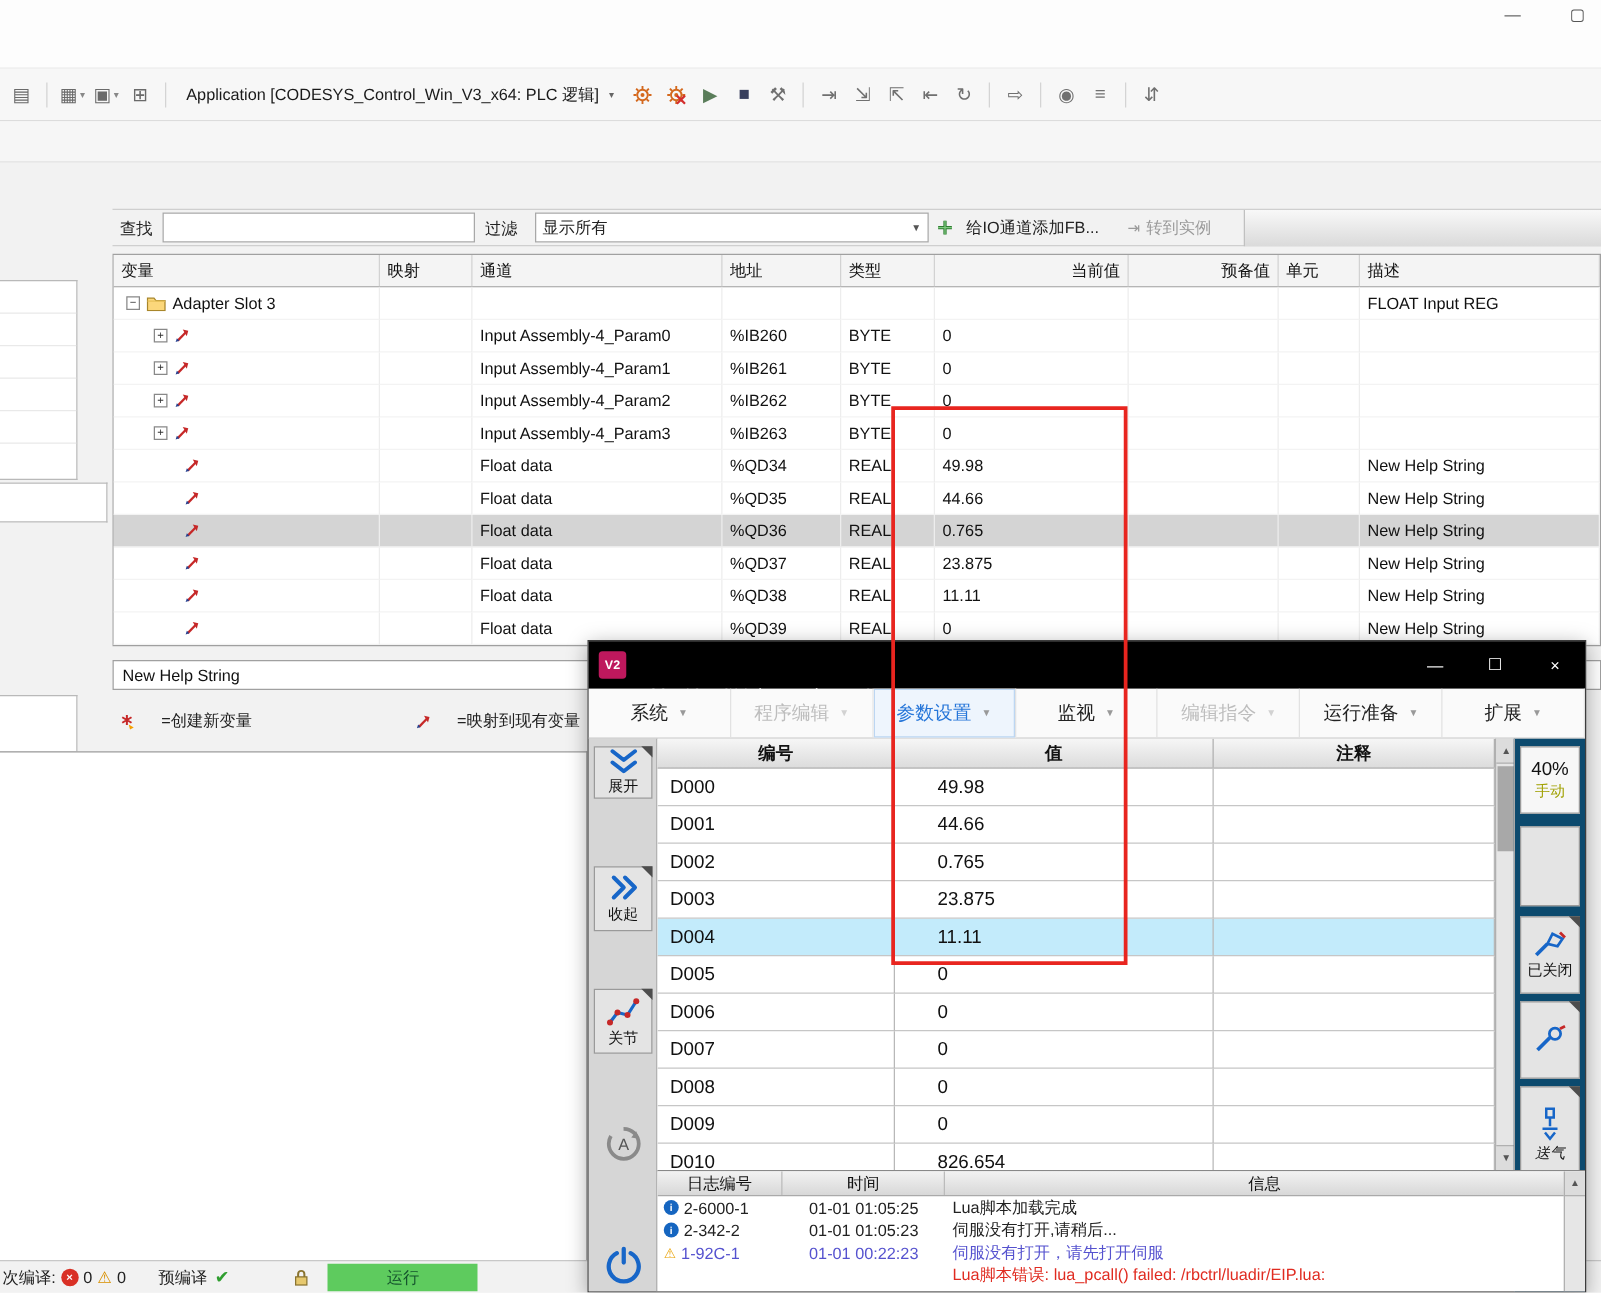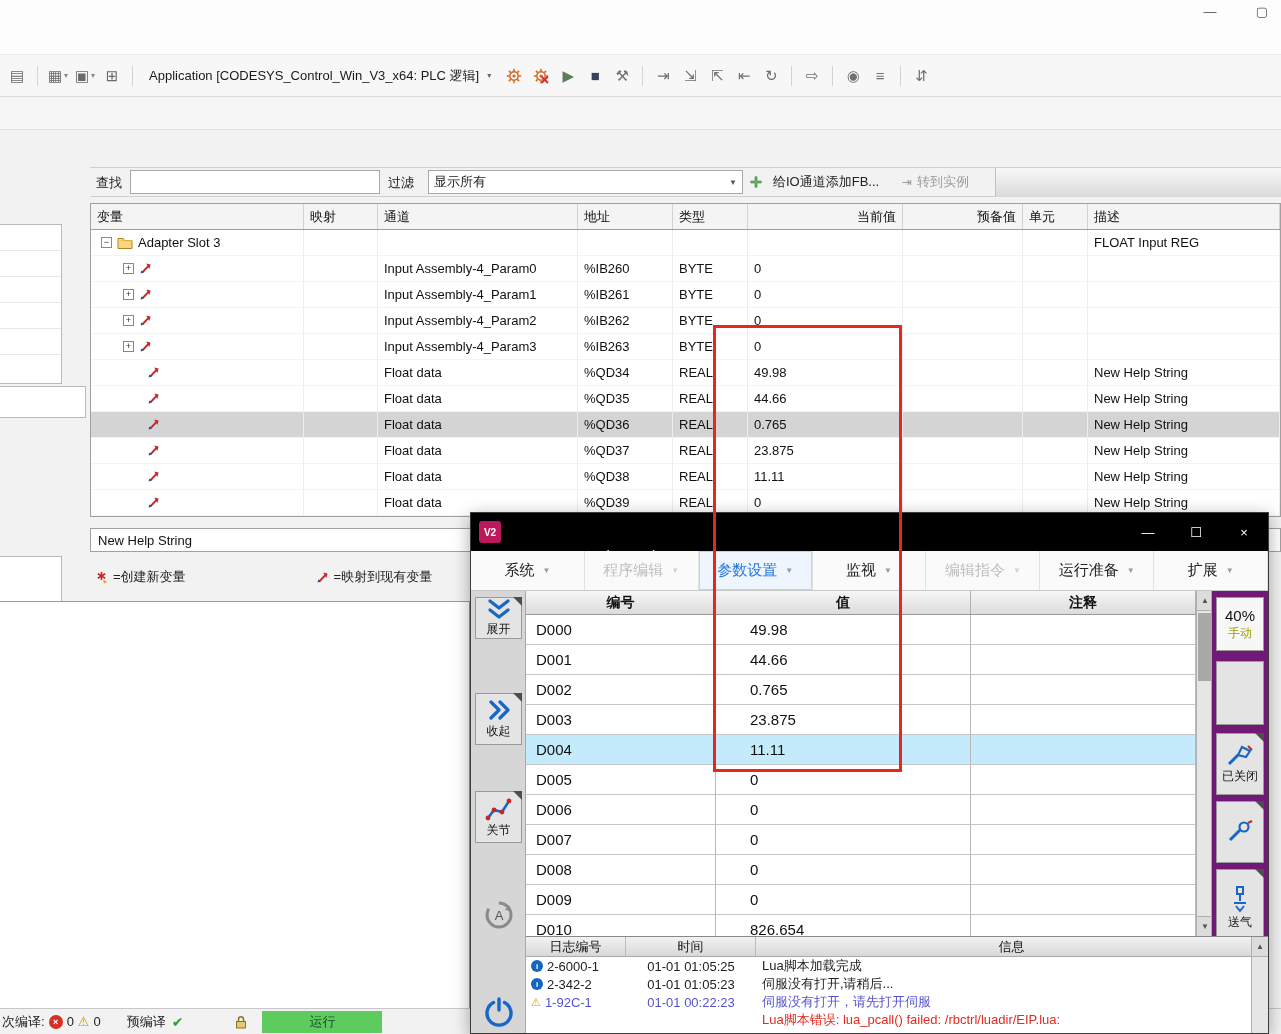--- a/index.html
+++ b/index.html
@@ -49,21 +49,21 @@
   .map-row.selected{background:#d4d4d4;}
   .map-cell{display:flex;align-items:center;padding:0 6px;font-size:13px;color:#111;border-right:1px solid #ededed;border-bottom:1px solid #f3f3f3;white-space:nowrap;overflow:hidden;}
   .map-hcell.right{justify-content:flex-end;}
   .treebox{width:11px;height:11px;border:1px solid #888;background:#fff;display:inline-flex;align-items:center;justify-content:center;font-size:9px;line-height:1;color:#333;margin-right:5px;flex:none;}
   .map-cell.tree.g0{padding-left:10px;}
   .map-cell.tree.byte{padding-left:32px;}
   .map-cell.tree.real{padding-left:56px;}
   .icn{display:inline-flex;align-items:center;margin-right:5px;flex:none;}
   .map-status{position:absolute;left:90px;top:528px;width:1191px;height:24px;background:#fff;border:1px solid #a0a0a0;display:flex;align-items:center;padding:0 7px;font-size:13px;color:#111;}
   .legend{position:absolute;left:95px;top:566px;height:22px;display:flex;gap:130px;align-items:center;font-size:13px;color:#222;}
-  .legend .item{display:flex;align-items:center;gap:0;}
+  .legend .item{display:flex;align-items:center;gap:16px;}
 
   
   .statusbar{position:absolute;left:0;top:1008px;width:100%;height:26px;background:#f2f2f2;border-top:1px solid #c8c8c8;display:flex;align-items:center;font-size:13px;color:#222;padding-left:2px;}
   .cir{width:14px;height:14px;border-radius:50%;display:inline-flex;align-items:center;justify-content:center;color:#fff;font-size:9px;font-weight:bold;margin:0 4px;flex:none;}
   .cir.err{background:#d93025;}
   .warnglyph{color:#d89000;font-size:13px;margin:0 4px;}
   .sb-pre{margin-left:26px;}
   .check{color:#2f9e2f;font-size:14px;font-weight:bold;margin-left:6px;}
   #lock-icn{margin-left:52px;}
   .runbtn{width:120px;height:22px;display:flex;align-items:center;justify-content:center;font-size:13px;color:#14532d;margin-left:10px;background:#5ecb5e;}
@@ -95,29 +95,29 @@
   .vth{display:flex;align-items:center;justify-content:center;font-size:14px;font-weight:bold;color:#111;border-right:1px solid #b0b0b0;}
   .vrow{display:grid;grid-template-columns:190px 255px 1fr;height:30px;background:#fff;}
   .vrow.selected{background:#c3ebfb;}
   .vcell{display:flex;align-items:center;font-size:15px;color:#111;border-right:1px solid #b8b8b8;border-bottom:1px solid #c6c6c6;padding-left:10px;white-space:nowrap;overflow:hidden;}
   .vcell.val{padding-left:34px;}
   .vscroll{position:absolute;left:725px;top:78px;width:17px;height:345px;background:#e6e6e6;border-left:1px solid #b0b0b0;}
   .varrow{position:absolute;left:0;width:16px;height:20px;display:flex;align-items:center;justify-content:center;font-size:8px;color:#555;background:#dcdcdc;}
   .varrow.up{top:0;border-bottom:1px solid #b0b0b0;}
   .varrow.down{bottom:0;border-top:1px solid #b0b0b0;}
   .vthumb{position:absolute;left:1px;top:22px;width:14px;height:68px;background:#a8a8a8;}
-  .vright{position:absolute;right:0;top:78px;width:57px;bottom:0;background:#701a75;border-left:1px solid #a8a8a8;}
+  .vright{position:absolute;right:0;top:78px;width:57px;bottom:0;background:#0c4a6e;border-left:1px solid #a8a8a8;}
   .vright .vtile{left:4px;width:48px;}
   .vtile.speed{top:6px;height:54px;background:#f7f7f7;}
   .speedval{font-size:15px;color:#111;}
   .modeval{font-size:12px;color:#a0a000;}
   .vtile.blank{top:70px;height:64px;}
   .vtile.t1{top:142px;height:62px;}
   .vtile.t2{top:210px;height:62px;}
-  .vtile.t3{top:278px;height:77px;}
+  .vtile.t3{top:278px;height:77px;font-style:italic;}
   .vrobot{position:absolute;left:6px;top:348px;width:46px;height:94px;}
   .vlog{position:absolute;left:55px;top:423px;right:0;bottom:0;background:#fff;border-top:1px solid #888;overflow:hidden;}
   .vloghead{display:grid;grid-template-columns:100px 130px 1fr;height:20px;background:linear-gradient(#f2f2f2,#d8d8d8);border-bottom:1px solid #aaa;}
   .vlh{display:flex;align-items:center;justify-content:center;font-size:13px;color:#111;border-right:1px solid #bbb;}
   .vlogrow{display:grid;grid-template-columns:100px 130px 1fr;height:18px;font-size:13px;color:#222;}
   .vlogrow>div{display:flex;align-items:center;white-space:nowrap;overflow:hidden;}
   .vlogrow .lid{padding-left:5px;gap:4px;}
   .vlogrow .ltime{justify-content:center;}
   .vlogrow .lmsg{padding-left:6px;}
   .vlogrow.warn{color:#5552cf;}

